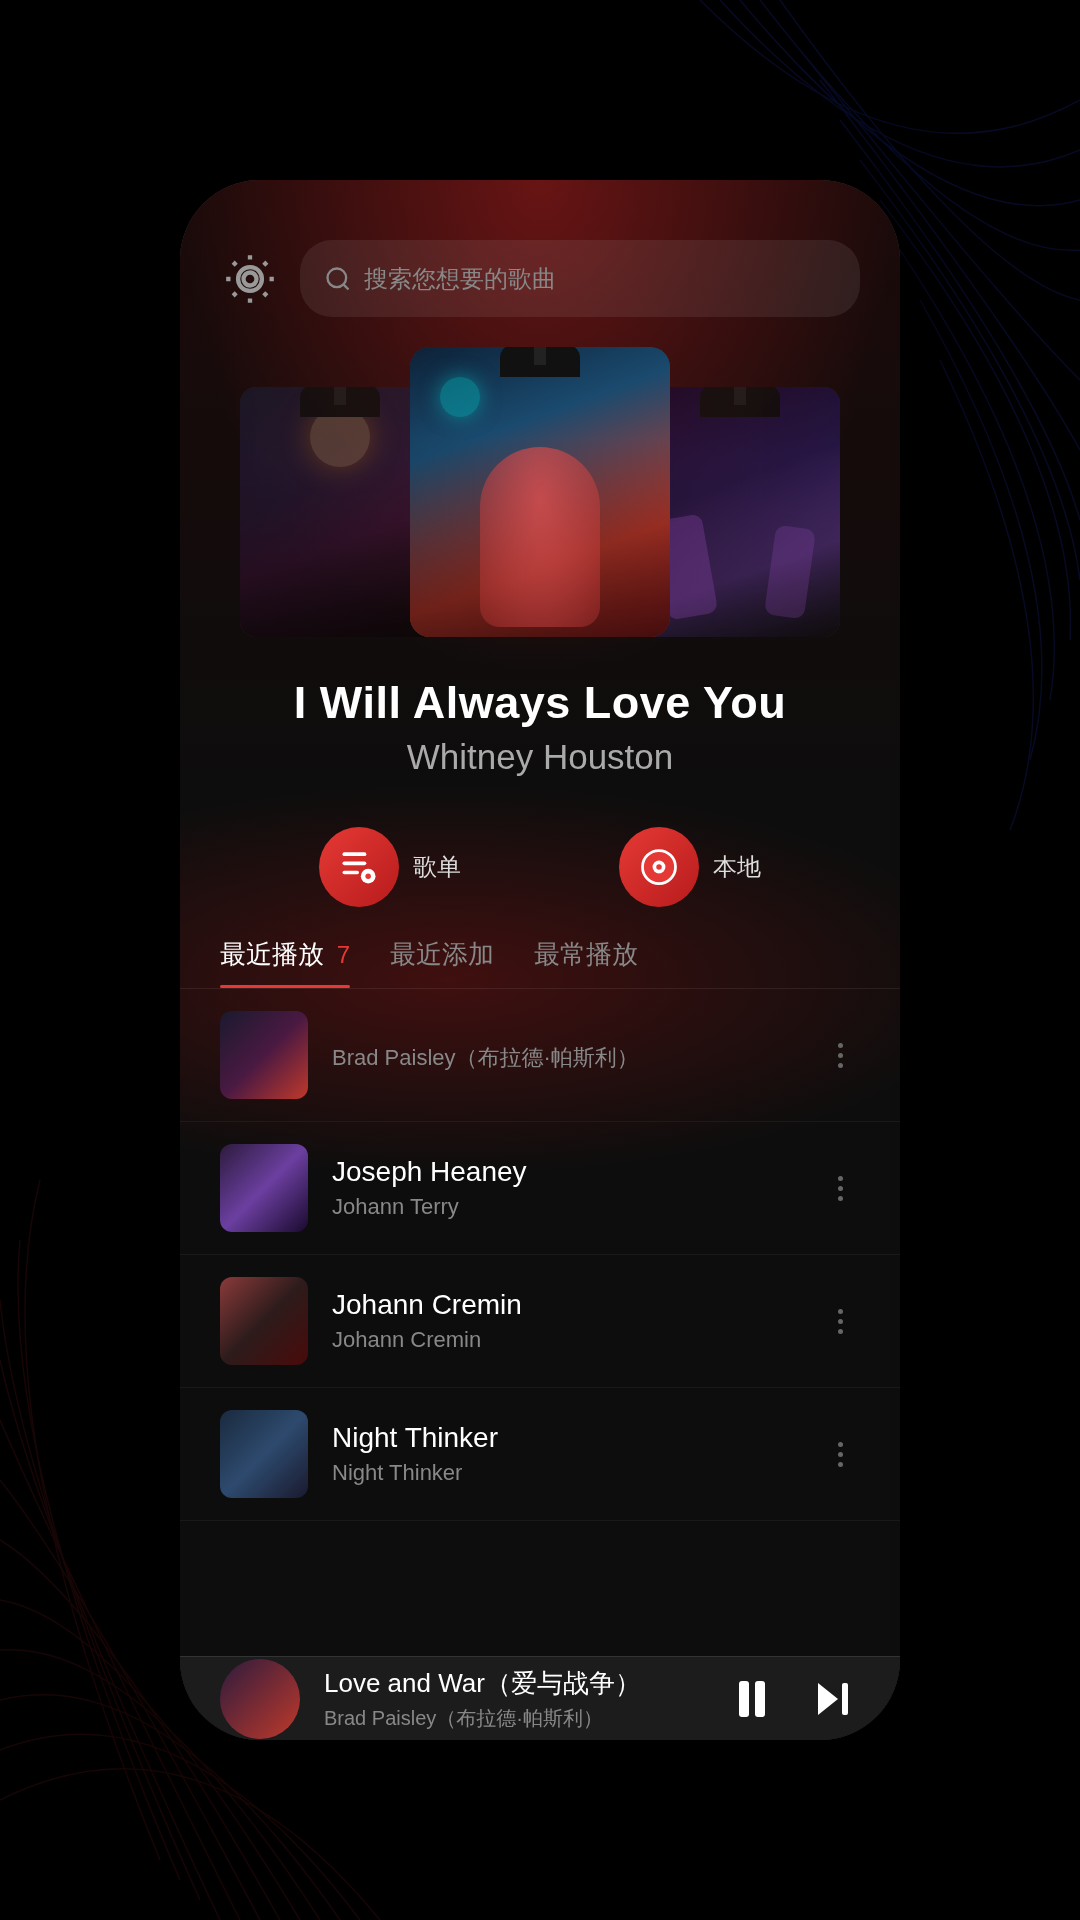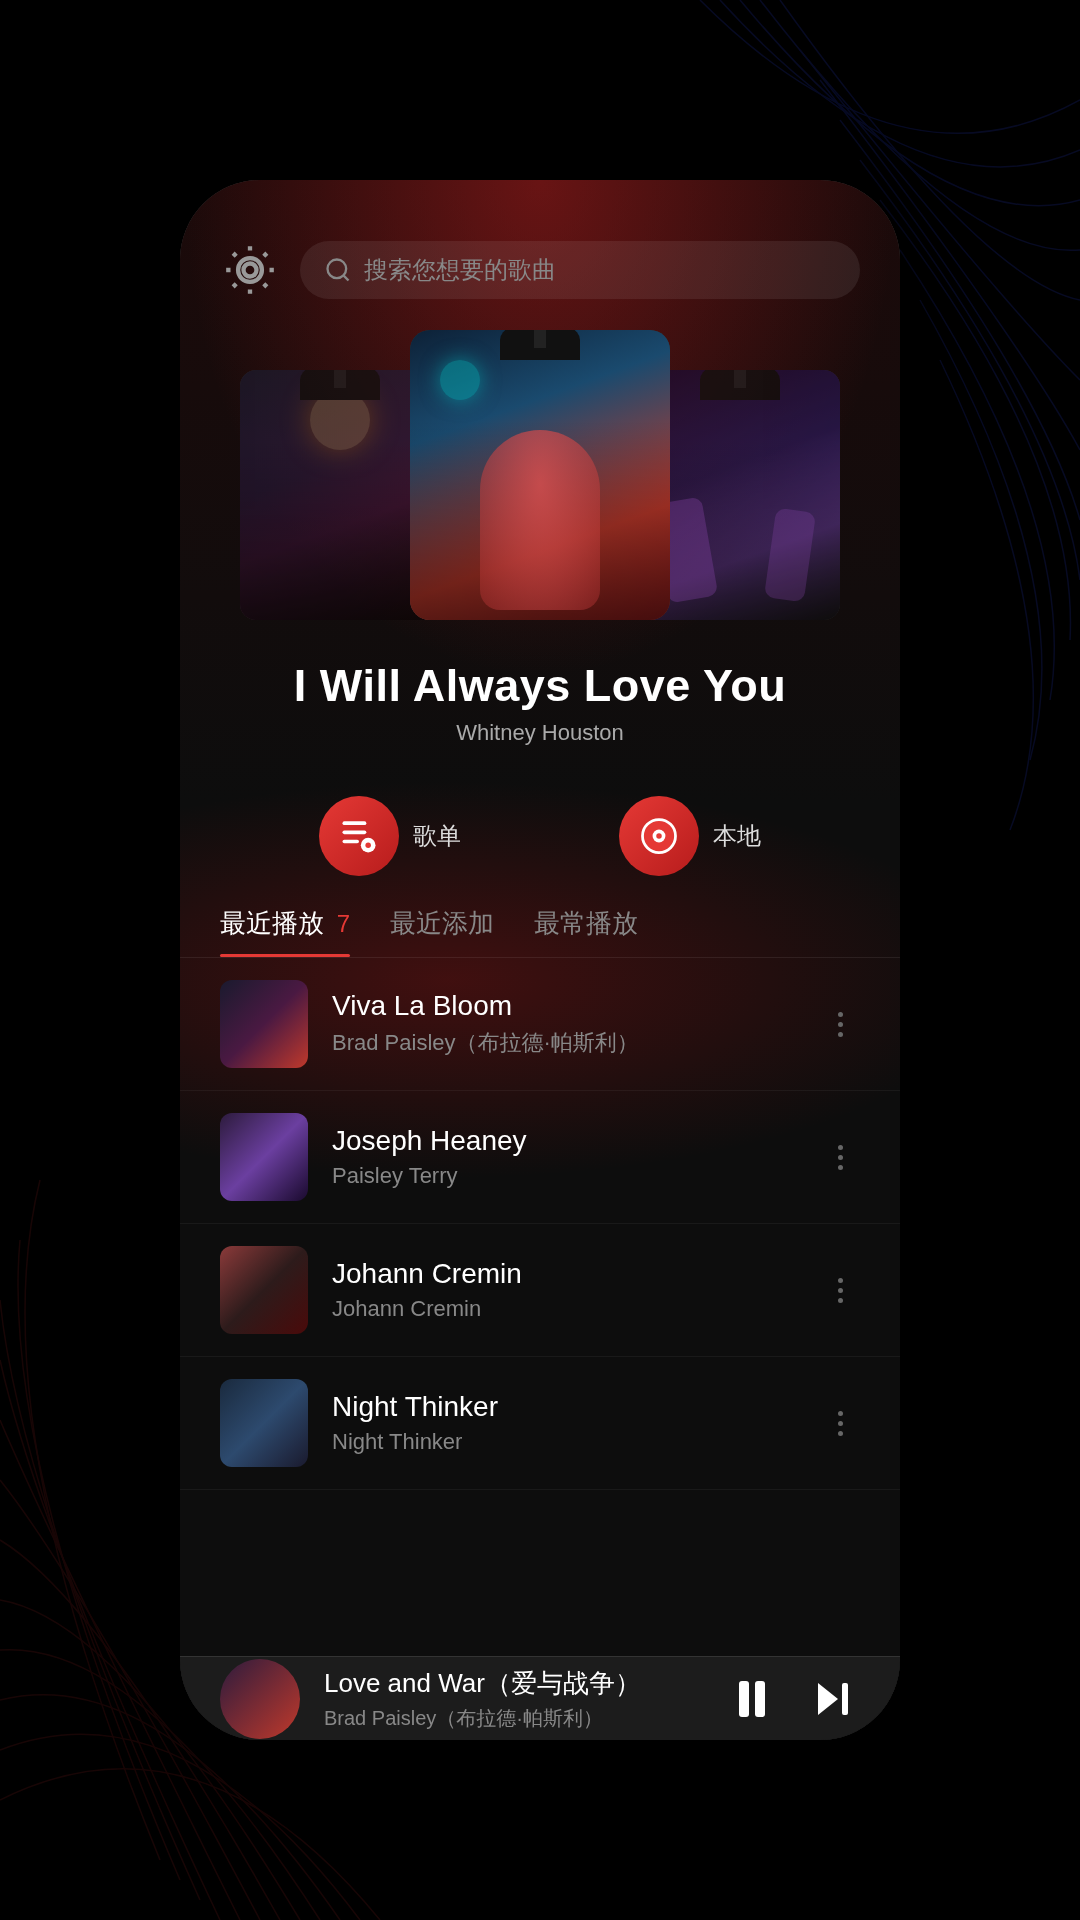--- a/index.html
+++ b/index.html
@@ -102,21 +102,21 @@
     .settings-icon svg {
       width: 52px;
       height: 52px;
       stroke: #999;
       fill: none;
       stroke-width: 2;
     }
 
     .search-bar {
       flex: 1;
-      height: 58px;
+      height: 77px;
       background: rgba(255,255,255,0.08);
       border-radius: 32px;
       display: flex;
       align-items: center;
       padding: 4px 24px;
       gap: 12px;
     }
 
     .search-bar .search-icon-inner {
       width: 28px;
@@ -230,21 +230,21 @@
 
     .song-title {
       color: #fff;
       font-size: 45px;
       font-weight: 700;
       letter-spacing: 0.5px;
     }
 
     .artist-name {
       color: #aaa;
-      font-size: 22px;
+      font-size: 35px;
       margin-top: 8px;
       font-weight: 400;
     }
 
     
     .category-row {
       display: flex;
       justify-content: space-around;
       padding: 40px 60px 20px;
     }
@@ -628,37 +628,36 @@
         </div>
       </div>
 
       <div class="song-list">
 
         <div class="song-item">
           <div class="song-thumb">
             <div class="thumb-art-1"></div>
           </div>
           <div class="song-info">
-            <div class="song-name">Viva La Bloom</div>
             <div class="song-artist">Brad Paisley（布拉德·帕斯利）</div>
           </div>
           <div class="more-btn">
             <div class="more-dot"></div>
             <div class="more-dot"></div>
             <div class="more-dot"></div>
           </div>
         </div>
 
         <div class="song-item">
           <div class="song-thumb">
             <div class="thumb-art-2"></div>
           </div>
           <div class="song-info">
             <div class="song-name">Joseph Heaney</div>
-            <div class="song-artist">Paisley Terry</div>
+            <div class="song-artist">Johann Terry</div>
           </div>
           <div class="more-btn">
             <div class="more-dot"></div>
             <div class="more-dot"></div>
             <div class="more-dot"></div>
           </div>
         </div>
 
         <div class="song-item">
           <div class="song-thumb">

